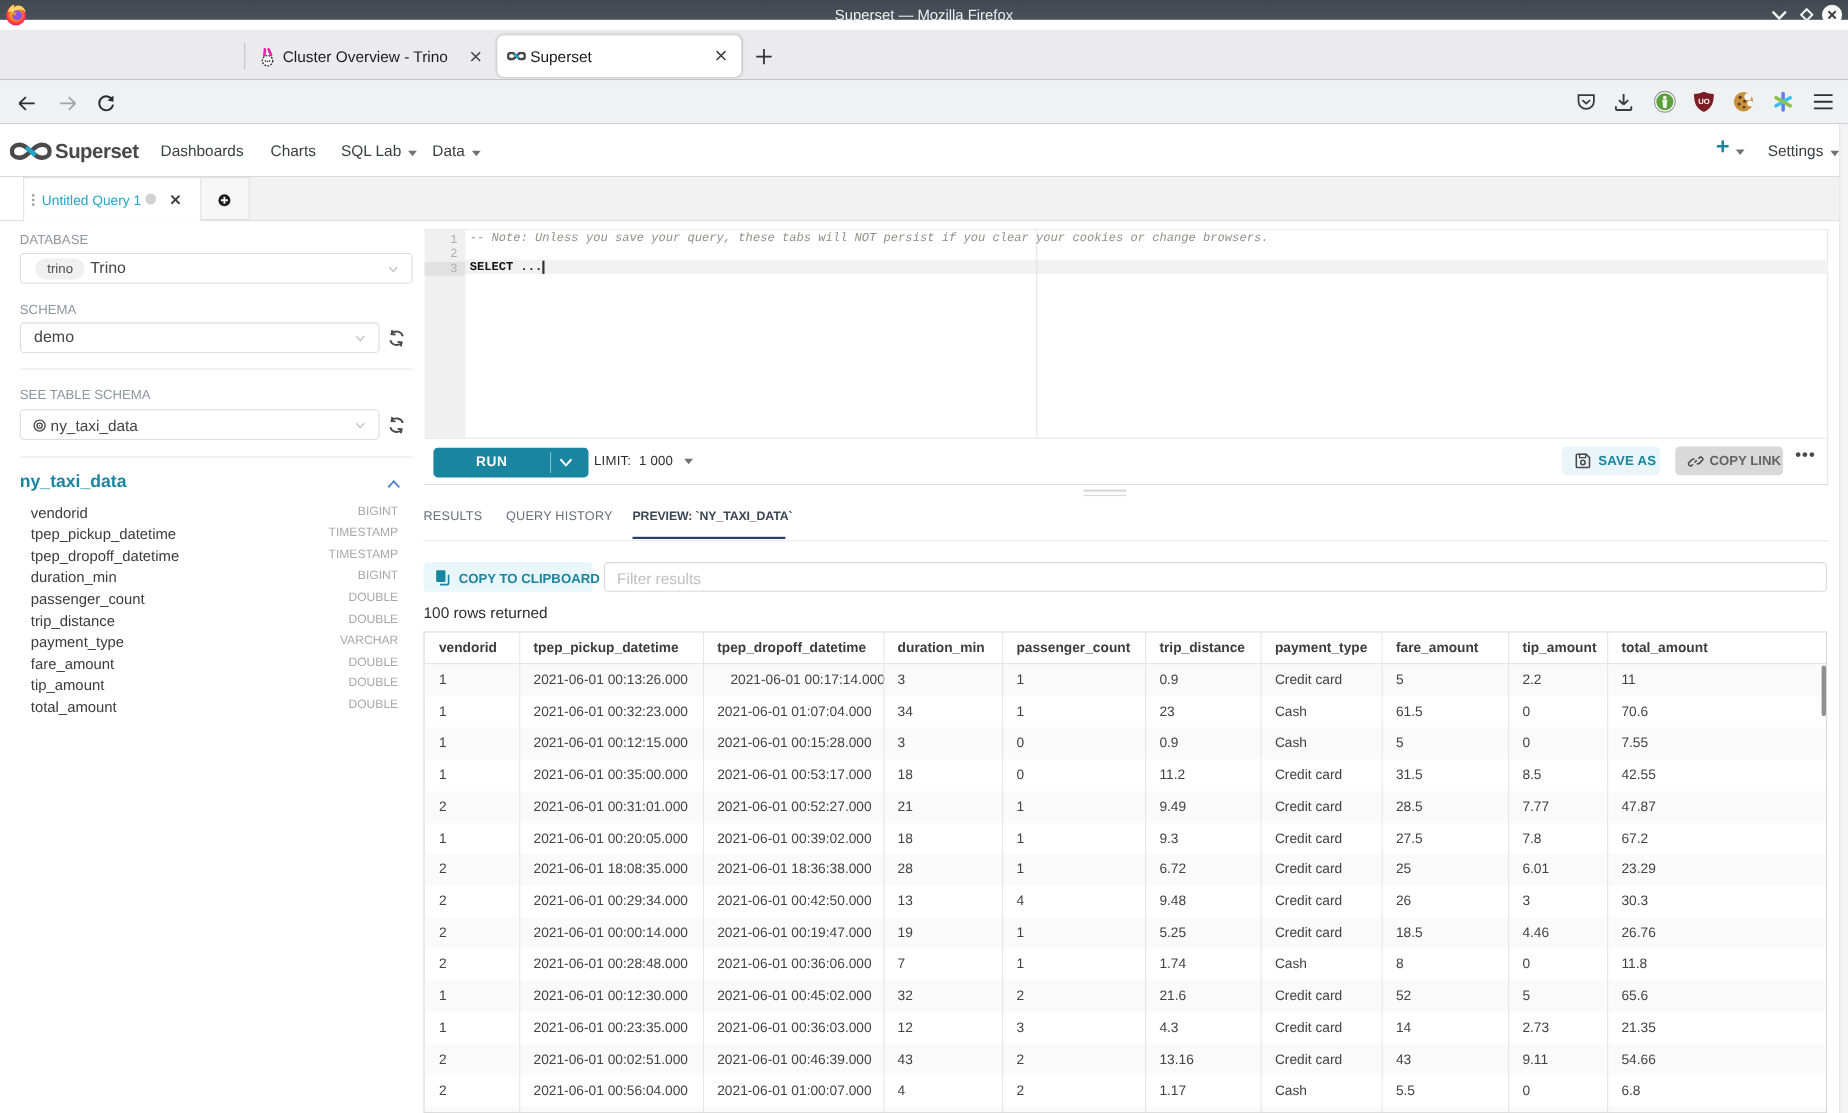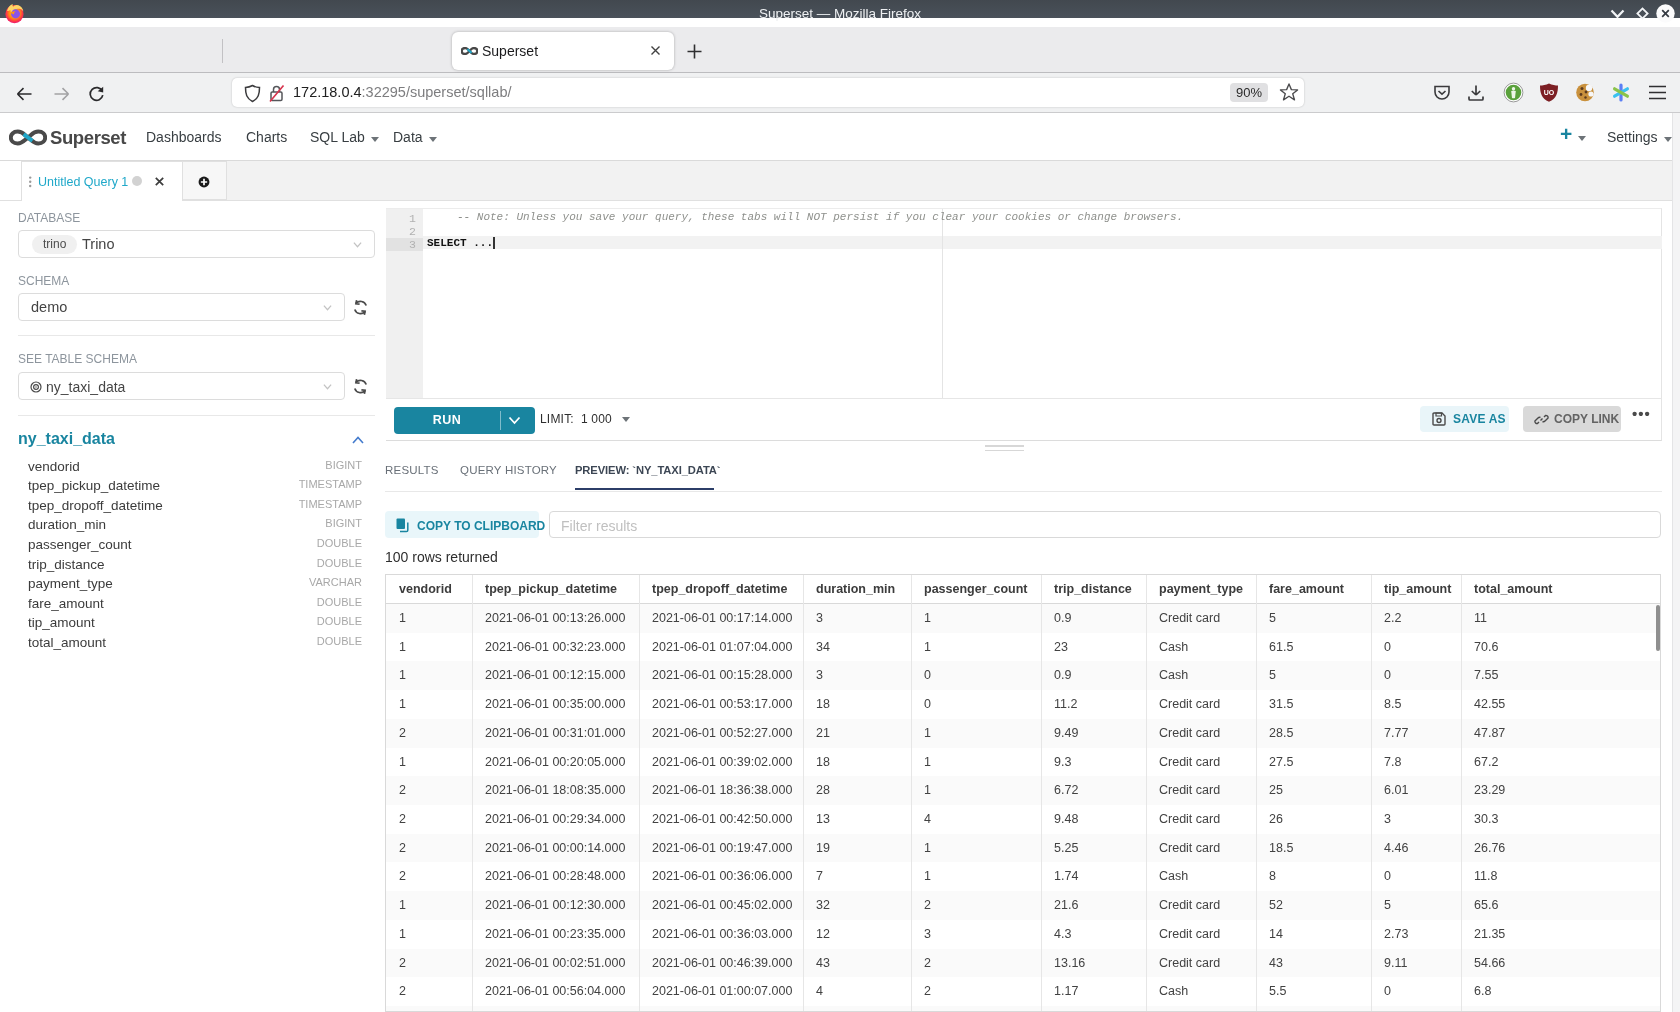--- a/index.html
+++ b/index.html
@@ -98,20 +98,34 @@
   <svg class="abs" style="left:1656px;top:4px" width="19" height="19" viewBox="0 0 19 19">
     <circle cx="9.5" cy="9.5" r="9.2" fill="#fbfbfc"></circle>
     <path d="M6.2 6.2 L12.8 12.8 M12.8 6.2 L6.2 12.8" stroke="#343a42" stroke-width="1.7"></path>
   </svg>
 </div>
 
 <div id="tabbar">
 
   <div class="tabsep" style="left:222px;"></div>
 
+  <div class="btab" style="left:224px;width:222px;">
+    <svg class="abs" style="left:13px;top:11px" width="13" height="18" viewBox="0 0 13 18">
+      <rect x="2.4" y="0.6" width="2.3" height="8" rx="1.15" fill="#e320a5" transform="rotate(5 3.5 4.6)"></rect>
+      <rect x="7.2" y="0.4" width="2.3" height="8" rx="1.15" fill="#e320a5" transform="rotate(-24 8.3 4.4)"></rect>
+      <circle cx="6.2" cy="12.2" r="4.7" fill="#fdfdfd" stroke="#2b2b2b" stroke-width="1.2" stroke-dasharray="1.7 1.1"></circle>
+      <circle cx="4.3" cy="12.4" r="0.75" fill="#2b2b2b"></circle>
+        <circle cx="6.2" cy="13" r="0.75" fill="#2b2b2b"></circle>
+        <circle cx="8.1" cy="12.4" r="0.75" fill="#2b2b2b"></circle>
+    </svg>
+    <div class="ttl" style="left:33px;">Cluster Overview - Trino</div>
+    <svg class="tclose" style="left:201px;" viewBox="0 0 15 15">
+        <path d="M3.5 3.5 L11.5 11.5 M11.5 3.5 L3.5 11.5" stroke="#424242" stroke-width="1.4"></path>
+      </svg>
+  </div>
 
   <div id="activetab">
     <svg class="abs" style="left:9px;top:15px" width="17" height="8" viewBox="0 0 74 32">
       <path d="M18 3 C-2 3 -2 29 18 29 C28 29 30 22 37 16 C44 10 46 3 56 3 C76 3 76 29 56 29 C46 29 44 22 37 16 C30 10 28 3 18 3 Z" fill="none" stroke="#484848" stroke-width="10"></path>
       <path d="M28 8 C32 11 42 21 46 24" stroke="#20a7c9" stroke-width="10" fill="none"></path>
     </svg>
     <div class="ttl" style="left:30px;">Superset</div>
     <svg class="tclose" style="left:196px;top:11px;" viewBox="0 0 15 15">
         <path d="M3.5 3.5 L11.5 11.5 M11.5 3.5 L3.5 11.5" stroke="#424242" stroke-width="1.4"></path>
       </svg>
@@ -126,35 +140,20 @@
   <svg class="navicon" style="left:16px;top:14px" width="17" height="14" viewBox="0 0 17 14">
     <path d="M1.5 7 H15.5 M1.5 7 L7.5 1.2 M1.5 7 L7.5 12.8" fill="none" stroke="#2a2a2c" stroke-width="1.6"></path>
   </svg>
   <svg class="navicon" style="left:53px;top:14px" width="17" height="14" viewBox="0 0 17 14">
     <path d="M1.5 7 H15.5 M15.5 7 L9.5 1.2 M15.5 7 L9.5 12.8" fill="none" stroke="#a2a2a4" stroke-width="1.6"></path>
   </svg>
   <svg class="navicon" style="left:87px;top:12px" width="18" height="18" viewBox="0 0 21 21">
     <path d="M17.8 7.2 A7.4 7.4 0 1 0 18.4 11.8" fill="none" stroke="#2a2a2c" stroke-width="2"></path>
     <path d="M18.9 2 L18.9 8.8 L12.5 7.4 Z" fill="#2a2a2c"></path>
   </svg>
-  <div id="urlfield">
-    <svg class="abs" style="left:12px;top:6px" width="17" height="19" viewBox="0 0 17 19">
-      <path d="M8.5 1.5 C11 3 14 3.4 15.5 3.4 C15.5 10 14.5 14.5 8.5 17.5 C2.5 14.5 1.5 10 1.5 3.4 C3 3.4 6 3 8.5 1.5Z" fill="none" stroke="#3c3c3e" stroke-width="1.5"></path>
-    </svg>
-    <svg class="abs" style="left:36px;top:6px" width="18" height="19" viewBox="0 0 18 19">
-      <rect x="3" y="8" width="11" height="8.5" rx="1.2" fill="none" stroke="#55565a" stroke-width="1.5"></rect>
-      <path d="M5.5 8 V5.5 A3 3 0 0 1 11.5 5.5 V8" fill="none" stroke="#55565a" stroke-width="1.5"></path>
-      <path d="M2 17.5 L15.5 1.5" stroke="#d7354e" stroke-width="1.7"></path>
-    </svg>
-    <div class="urltext">172.18.0.4<span class="dim">:32295/superset/sqllab/</span></div>
-    <div class="zoom">90%</div>
-    <svg class="abs" style="right:5px;top:4px" width="20" height="20" viewBox="0 0 21 21">
-      <path d="M10.5 2 L13 8 L19.5 8.3 L14.4 12.4 L16.3 18.8 L10.5 15 L4.7 18.8 L6.6 12.4 L1.5 8.3 L8 8Z" fill="none" stroke="#4a4a4c" stroke-width="1.4" stroke-linejoin="round"></path>
-    </svg>
-  </div>
 
   <svg class="navicon" style="left:1432px;top:10px" width="20" height="20" viewBox="0 0 20 20">
     <path d="M3 3.5 H17 V9 A7 7 0 0 1 3 9 Z" fill="none" stroke="#3a3a3c" stroke-width="1.6"></path>
     <path d="M6.5 8 L10 11.2 L13.5 8" fill="none" stroke="#3a3a3c" stroke-width="1.6"></path>
   </svg>
   <svg class="navicon" style="left:1466px;top:10px" width="20" height="20" viewBox="0 0 20 20">
     <path d="M10 2.5 V12 M10 12 L5.8 8 M10 12 L14.2 8" fill="none" stroke="#3a3a3c" stroke-width="1.7"></path>
     <path d="M3 13.5 V16 Q3 17 4 17 H16 Q17 17 17 16 V13.5" fill="none" stroke="#3a3a3c" stroke-width="1.7"></path>
   </svg>
   <svg class="navicon" style="left:1503px;top:9px" width="21" height="21" viewBox="0 0 21 21">
@@ -293,21 +292,21 @@
   </div>
 
 <div id="editor">
   <div class="abs" style="left:37px;top:27px;width:1239px;height:13px;background:#f2f2f2;"></div>
   <div id="gutter">
     <div class="lnum" style="top:3px;">1</div>
     <div class="lnum" style="top:16px;">2</div>
     <div class="lnum" style="top:29px;width:37px;left:0;background:#e2e2e2;text-align:right;padding-right:7px;box-sizing:border-box;">3</div>
   </div>
   <div class="abs" style="left:556px;top:0;width:1px;height:189px;background:#e4e4e4;"></div>
-  <div class="abs" style="left:41px;top:2px;font-size:11px;font-style:italic;color:#8e908c;font-family:'Liberation Mono',monospace;white-space:pre;margin-left:30px;">-- Note: Unless you save your query, these tabs will NOT persist if you clear your cookies or change browsers.</div>
+  <div class="abs" style="left:41px;top:2px;font-size:11px;font-style:italic;color:#8e908c;font-family:'Liberation Mono',monospace;white-space:pre;">-- Note: Unless you save your query, these tabs will NOT persist if you clear your cookies or change browsers.</div>
   <div class="abs" style="left:41px;top:28px;font-size:11px;font-weight:bold;color:#111;font-family:'Liberation Mono',monospace;white-space:pre;">SELECT ...</div>
   <div class="abs" style="left:107px;top:28px;width:1.5px;height:12px;background:#333;"></div>
 </div>
 
 <div id="runrow">
   <div id="runbtn">
     <div class="abs" style="left:0;top:0;width:106px;height:27px;text-align:center;line-height:27px;color:#fff;font-size:12.5px;font-weight:bold;letter-spacing:0.5px;">RUN</div>
     <div class="abs" style="left:106px;top:4px;width:1px;height:19px;background:rgba(255,255,255,0.45);"></div>
     <svg class="abs" style="left:114px;top:9px" width="13" height="9" viewBox="0 0 13 9">
       <path d="M1.5 1.5 L6.5 7 L11.5 1.5" fill="none" stroke="#fff" stroke-width="1.8"></path>
@@ -361,21 +360,21 @@
     <div class="th" style="left:538px">passenger_count</div>
     <div class="th" style="left:668px">trip_distance</div>
     <div class="th" style="left:773px">payment_type</div>
     <div class="th" style="left:883px">fare_amount</div>
     <div class="th" style="left:998px">tip_amount</div>
     <div class="th" style="left:1088px">total_amount</div>
     <div class="abs" style="left:0;top:28px;width:1276px;height:1px;background:#d9d9d9"></div>
     <div class="trow odd" style="top:29px">
       <div class="td" style="left:13px">1</div>
       <div class="td" style="left:99px">2021-06-01 00:13:26.000</div>
-      <div class="td" style="left:266px">2021-06-01 00:17:14.000</div>
+      <div class="td" style="left:278px">2021-06-01 00:17:14.000</div>
       <div class="td" style="left:430px">3</div>
       <div class="td" style="left:538px">1</div>
       <div class="td" style="left:668px">0.9</div>
       <div class="td" style="left:773px">Credit card</div>
       <div class="td" style="left:883px">5</div>
       <div class="td" style="left:998px">2.2</div>
       <div class="td" style="left:1088px">11</div>
     </div>
     <div class="trow" style="top:57.72px">
       <div class="td" style="left:13px">1</div>

